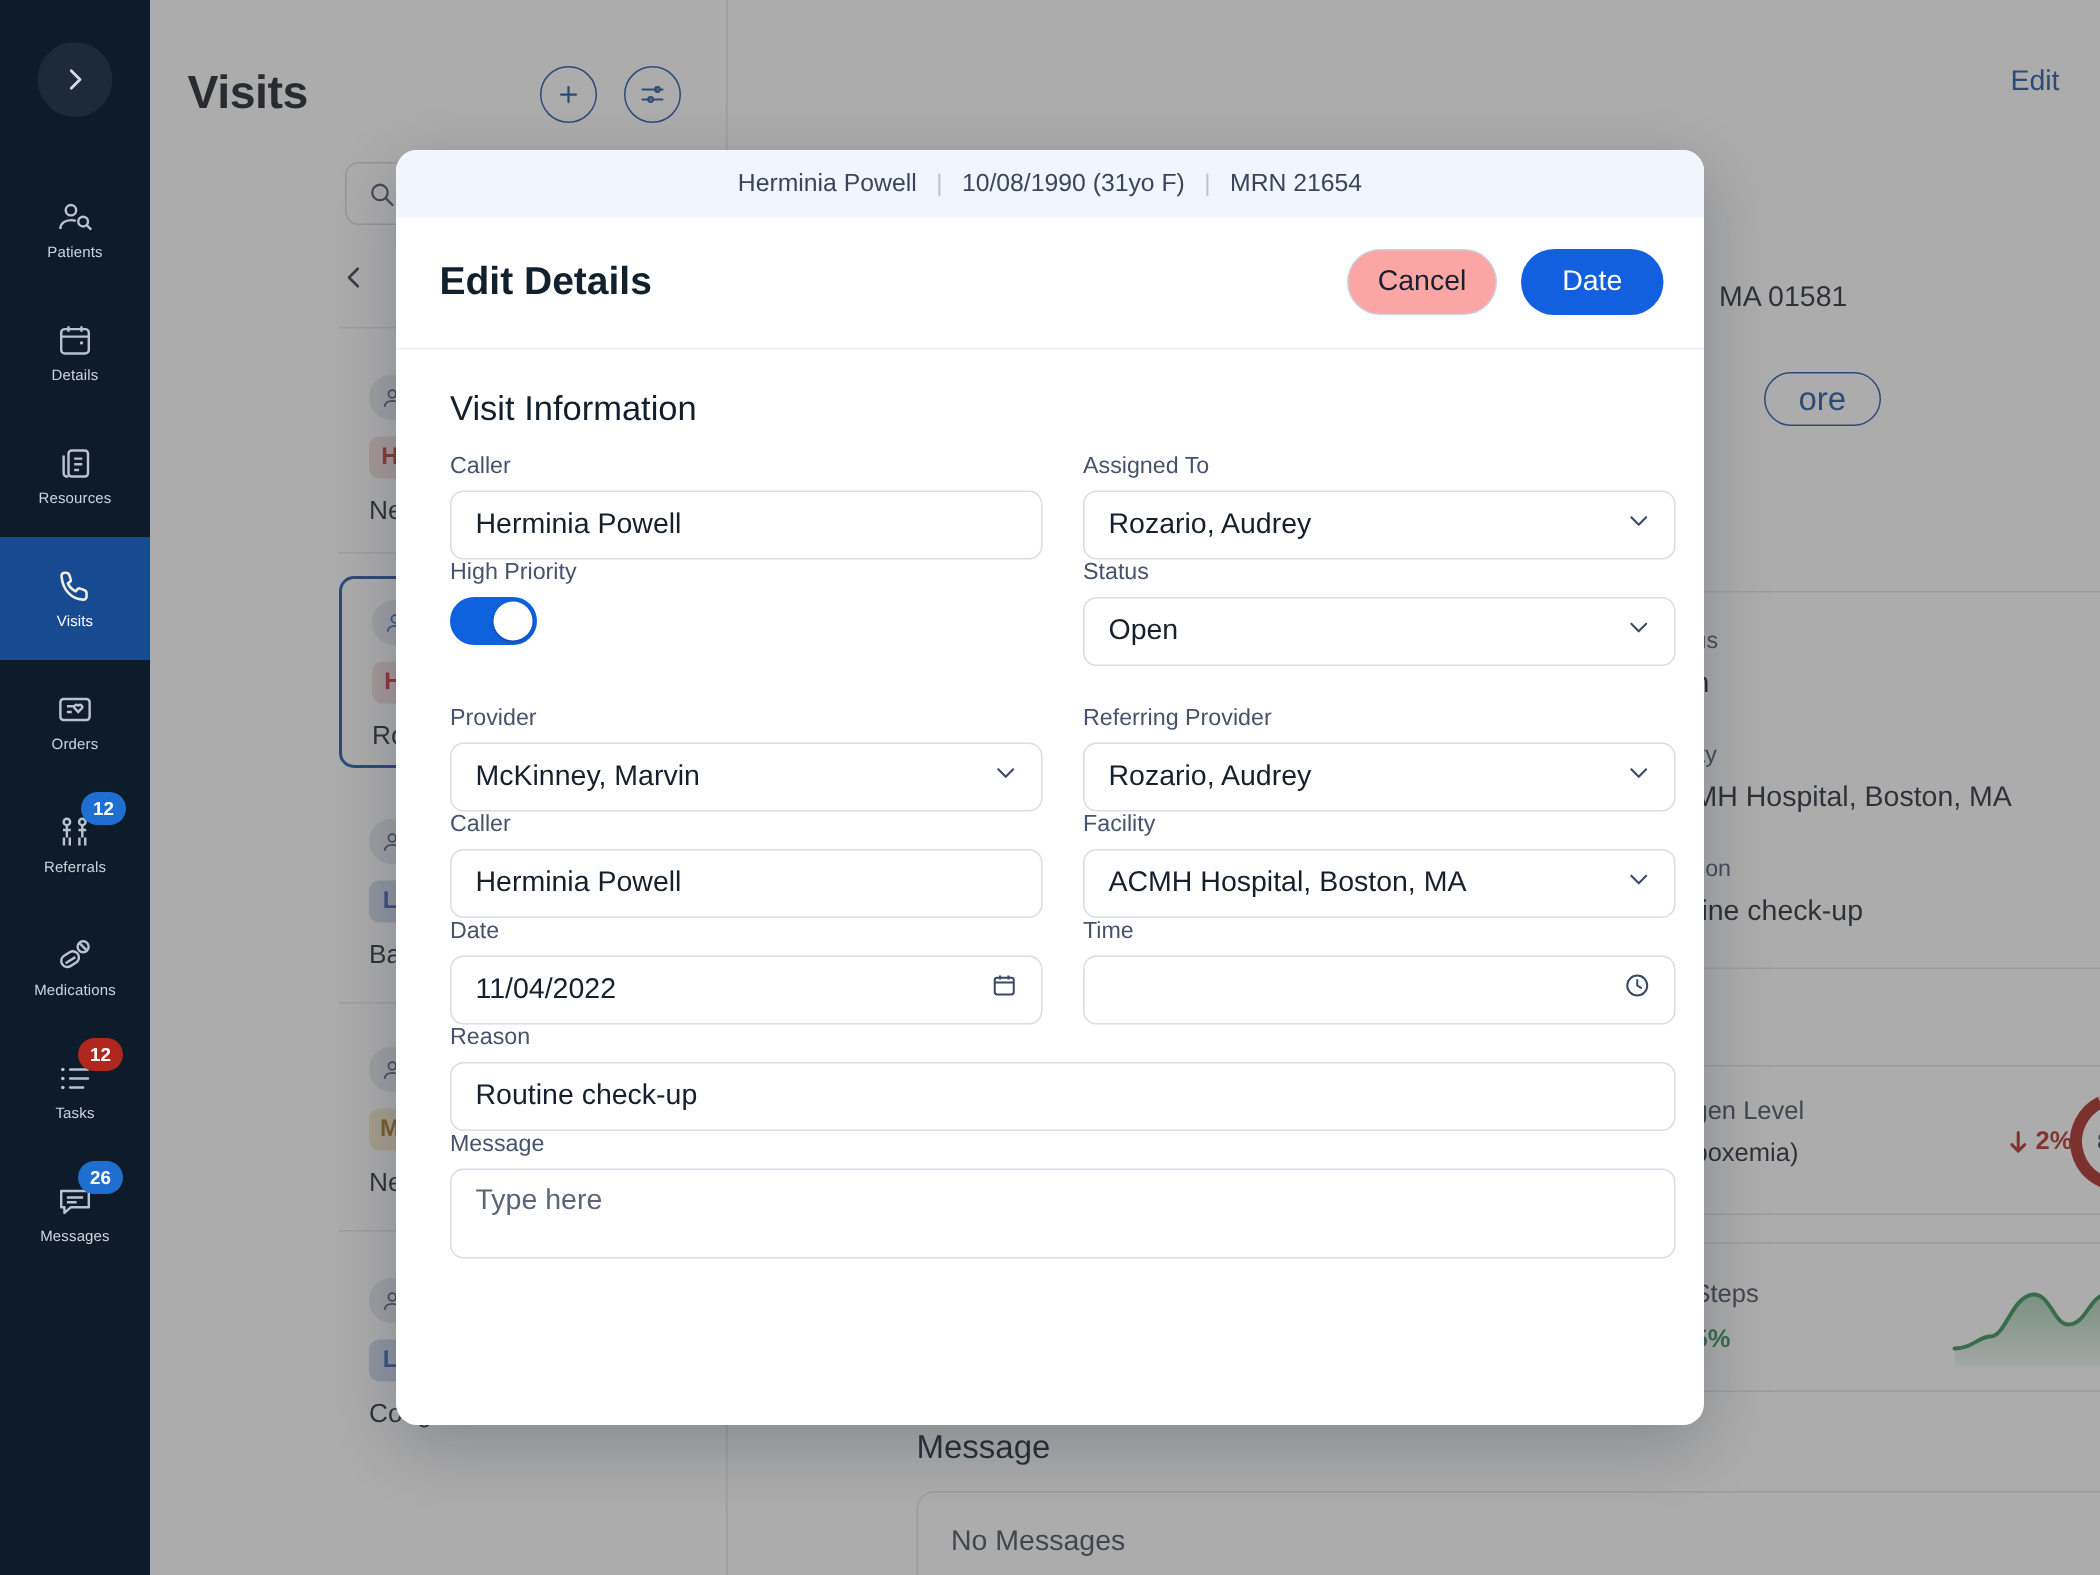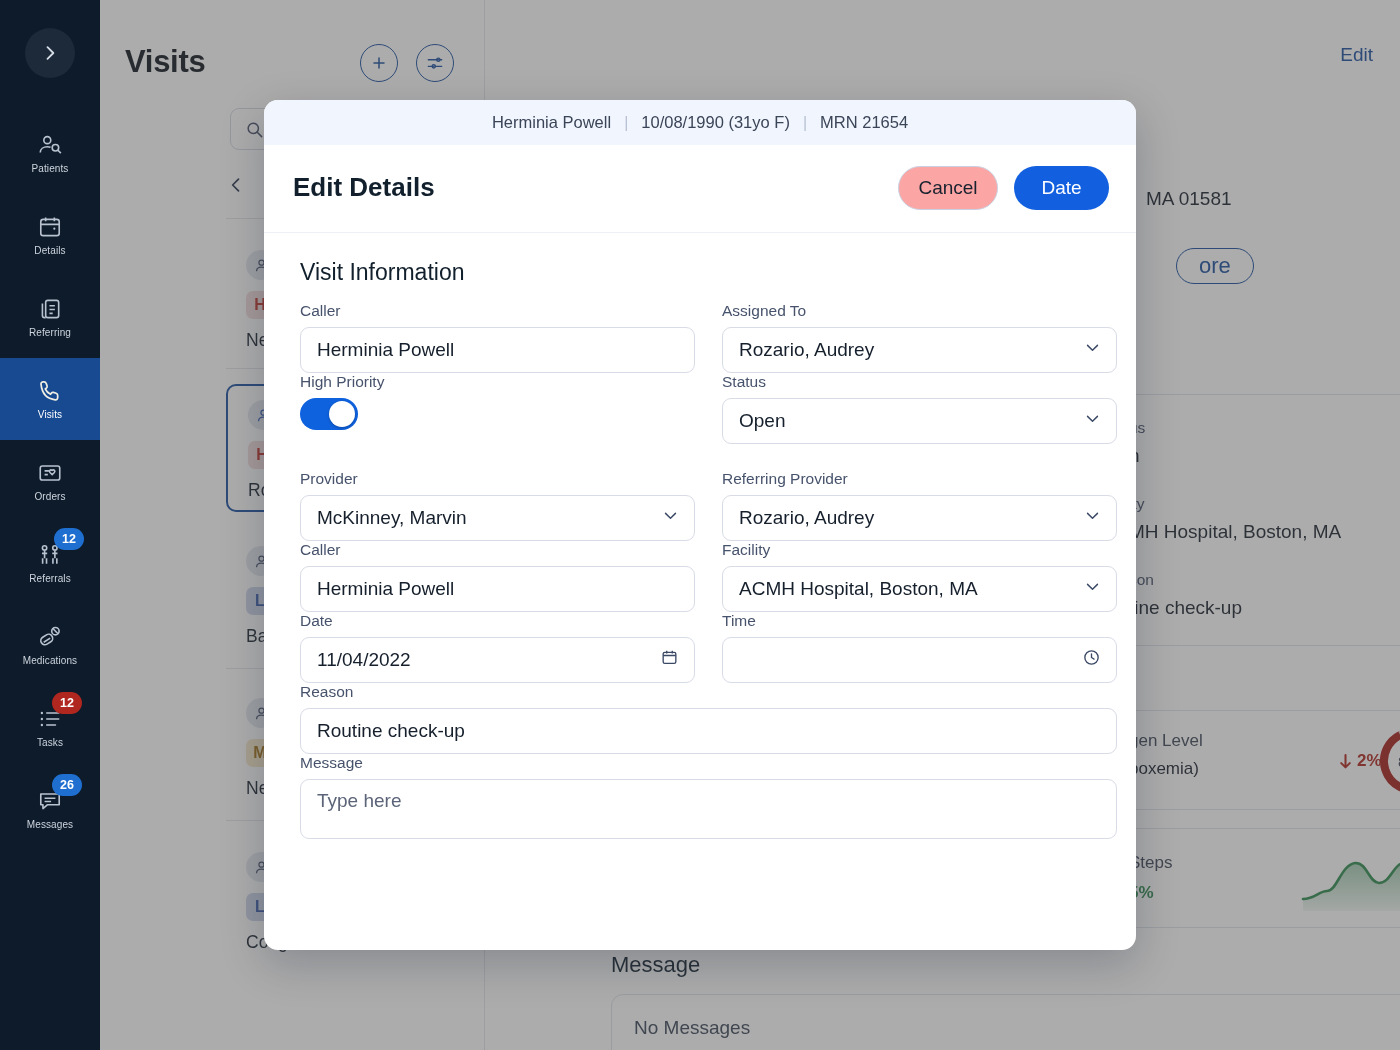--- a/index.html
+++ b/index.html
@@ -436,21 +436,21 @@
         <span class="nav-label">Details</span>
       </div>
 
       <div class="nav-item">
         <span class="nav-icon">
           <svg viewBox="0 0 24 24" fill="none" stroke="#b9c2cf" stroke-width="1.5">
               <rect x="8" y="4" width="12" height="16" rx="2"></rect>
               <path d="M5 7v11a2 2 0 002 2h1M11.5 9h5M11.5 12.5h5M11.5 16h3"></path>
             </svg>
         </span>
-        <span class="nav-label">Referring</span>
+        <span class="nav-label">Resources</span>
       </div>
 
       <div class="nav-item active">
         <span class="nav-icon">
           <svg viewBox="0 0 24 24" fill="none" stroke="#f0ede2" stroke-width="1.6" stroke-linecap="round" stroke-linejoin="round">
               <path d="M6.5 3.5c1 0 1.7.6 2 1.5l.8 2.3c.3.8 0 1.6-.7 2.1l-1 .7c1 2.2 2.7 3.9 4.9 4.9l.7-1c.5-.7 1.3-1 2.1-.7l2.3.8c.9.3 1.5 1 1.5 2v2c0 1.2-1 2.2-2.2 2C9.6 19.4 4.6 14.4 3.7 5.7 3.5 4.5 4.5 3.5 5.7 3.5z"></path>
             </svg>
         </span>
         <span class="nav-label">Visits</span>
       </div>

